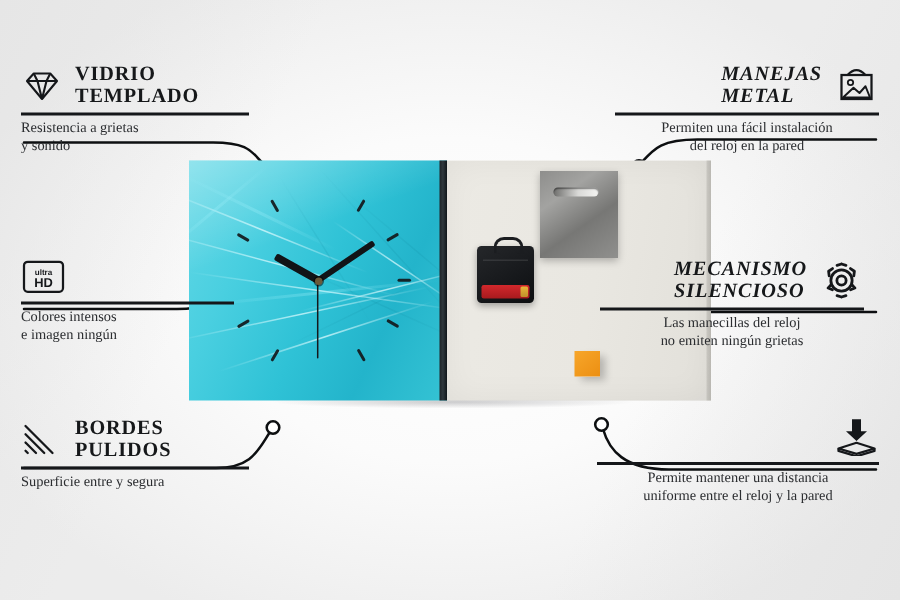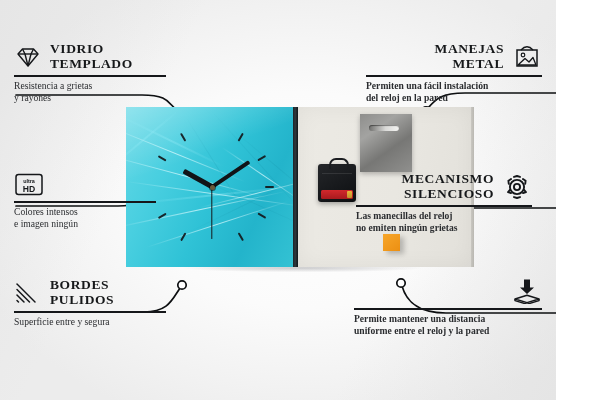--- a/index.html
+++ b/index.html
@@ -1,36 +1,36 @@
 <!DOCTYPE html>
 <html><head>
 <meta charset="utf-8">
 <style>
   html,body{margin:0;padding:0;}
   body{width:600px;height:400px;overflow:hidden;
        font-family:"Liberation Serif",serif;
        background:#ffffff;}
-  #stage{position:relative;width:556px;height:400px;overflow:hidden;
+  #stage{position:relative;width:600px;height:400px;overflow:hidden;
          background:
            radial-gradient(ellipse 340px 240px at 300px 200px,#ffffff 0%,#fbfbfb 45%,#f2f2f2 78%,#ececec 100%);}
   .vign{position:absolute;inset:0;
         background:linear-gradient(115deg,rgba(225,225,225,.55) 0%,rgba(255,255,255,0) 28%,rgba(255,255,255,0) 70%,rgba(222,222,222,.5) 100%);
         pointer-events:none;}
 
   
   .feat{position:absolute;}
   .fhead{display:flex;align-items:center;gap:8px;}
   .feat.right .fhead{justify-content:flex-end;}
   .ftitle{font-size:13.5px;line-height:14.5px;letter-spacing:.6px;
           color:#16181a;font-weight:700;text-transform:uppercase;white-space:pre-line;}
   .feat.left .ftitle{text-align:left;}
-  .feat.right .ftitle{text-align:right;}
+  .feat.right .ftitle{text-align:left;font-style:italic;}
   .rule{height:1.6px;background:#15171a;margin-top:4px;}
   .fsub{font-size:9.6px;line-height:11.6px;color:#2b2d30;margin-top:3.5px;white-space:pre-line;}
-  .feat.right .fsub{text-align:left;font-weight:bold;}
+  .feat.right .fsub{text-align:center;}
   .icon{flex:0 0 auto;display:block;}
 
   
   #links{position:absolute;inset:0;width:600px;height:400px;}
   #links path{fill:none;stroke:#0d0f11;stroke-width:1.7;stroke-linecap:round;}
   #links circle{fill:#ffffff;stroke:#0d0f11;stroke-width:1.7;}
 
   
   #product{position:absolute;left:126px;top:107px;width:348px;height:160px;}
   #shadow{position:absolute;left:134px;top:262px;width:336px;height:12px;
@@ -169,21 +169,21 @@
           <path d="M4 9 H24"></path>
             <path d="M8.5 4 L11 9 L14 21"></path>
             <path d="M19.5 4 L17 9 L14 21"></path>
         </g>
       </svg>
       <div class="ftitle">VIDRIO
 TEMPLADO</div>
     </div>
     <div class="rule"></div>
     <div class="fsub">Resistencia a grietas
-y rayones</div>
+y sonido</div>
   </div>
 
   <div class="feat left" style="left:14px;top:172px;width:142px;">
     <div class="fhead">
       <svg class="icon" width="30" height="25" viewBox="0 0 30 25">
         <rect x="2" y="2.5" width="26" height="20" rx="2.5" fill="none" stroke="#15171a" stroke-width="1.5"></rect>
         <text x="15" y="11" font-family="Liberation Sans, sans-serif" font-size="5.4" font-weight="700" text-anchor="middle" fill="#15171a">ultra</text>
         <text x="15" y="19.6" font-family="Liberation Sans, sans-serif" font-size="8.6" font-weight="700" text-anchor="middle" fill="#15171a">HD</text>
       </svg>
     </div>

